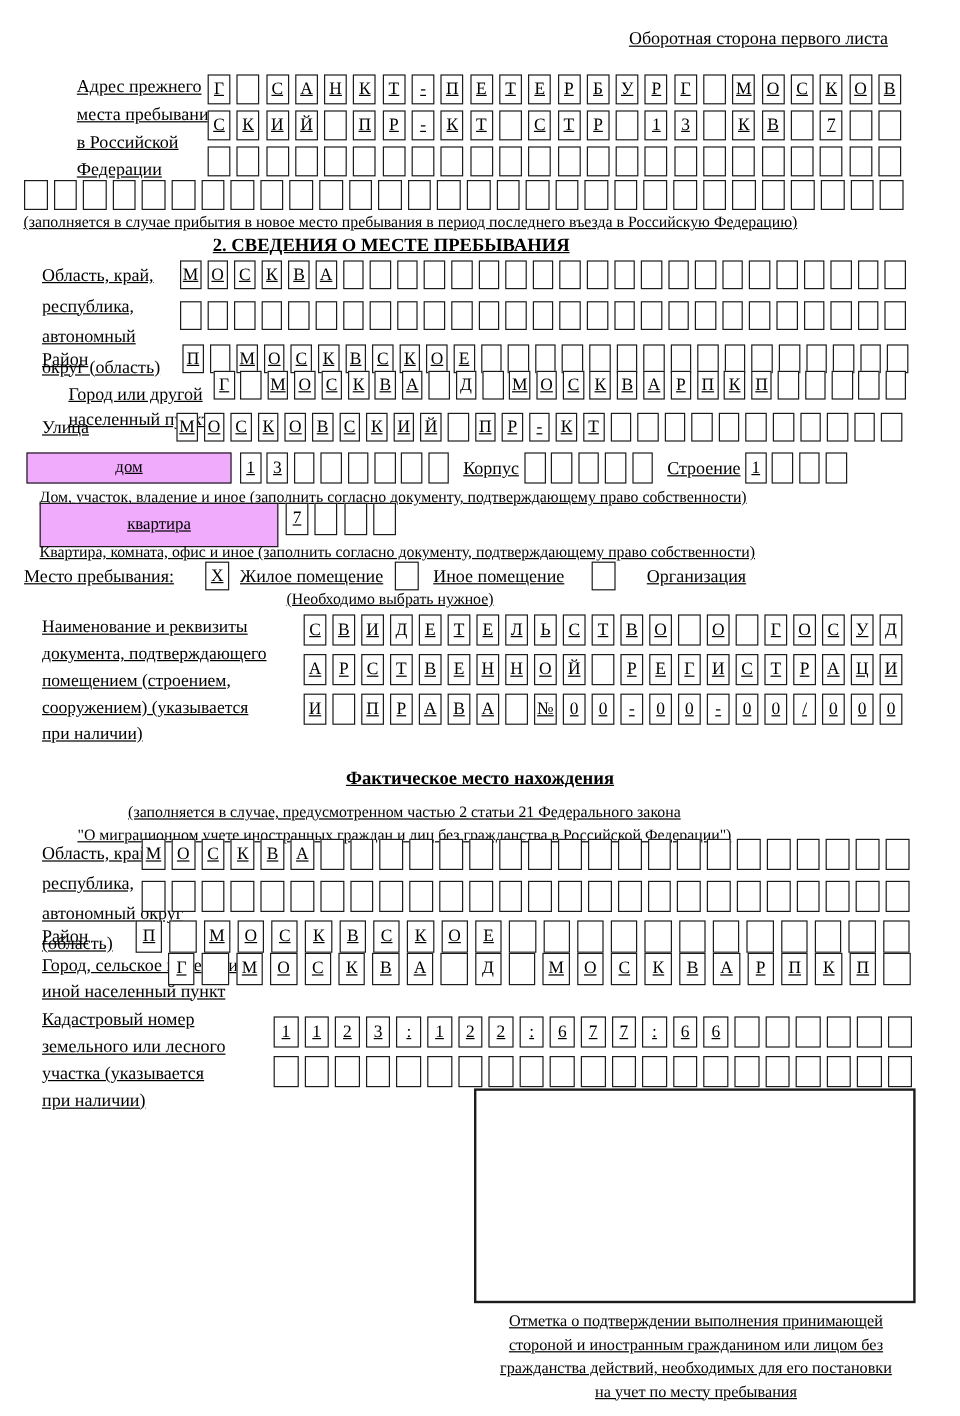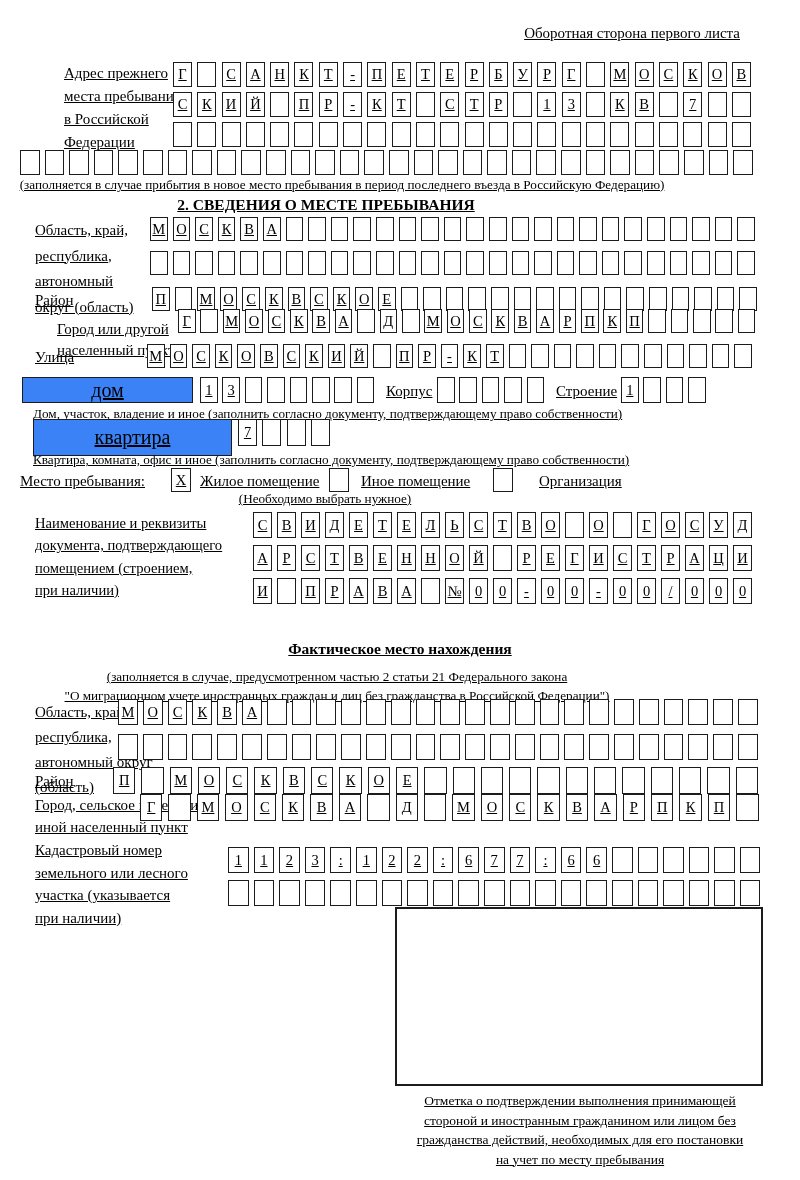--- a/index.html
+++ b/index.html
@@ -13,21 +13,21 @@
     margin-right:var(--g,5px);
     border:1.8px solid #1c1c1c;
     display:flex;align-items:center;justify-content:center;
     font-size:14.5px;line-height:1;flex:0 0 auto;background:#fff;
   }
   .lbl{font-size:15px;line-height:23px;}
   .cap{font-size:13.2px;}
   .center{text-align:center;}
   .right{text-align:right;}
   .title{font-weight:bold;font-size:15.5px;}
-  .widebox{box-sizing:border-box;border:1.8px solid #1c1c1c;display:flex;align-items:center;justify-content:center;font-size:20px;background:#3b82f6;}
+  .widebox{box-sizing:border-box;border:1.8px solid #1c1c1c;display:flex;align-items:center;justify-content:center;font-size:14px;background:#f0abfc;}
   .bigbox{box-sizing:border-box;border:2px solid #1c1c1c;background:#fff;}
 </style>
 </head>
 <body>
 
 <div class="page">
 
   <div class="abs lbl right" style="left:400px;top:22px;width:340px;">Оборотная сторона первого листа</div>
 
   <div class="abs lbl" style="left:35px;top:62px;line-height:23px;margin-left:29px;">
@@ -353,20 +353,21 @@
   <span class="abs cell" style="left:329px;top:468px;--w:20px;--h:24px;"></span>
   <div class="abs lbl" style="left:361px;top:470px;">Иное помещение</div>
   <span class="abs cell" style="left:493px;top:468px;--w:20px;--h:24px;"></span>
   <div class="abs lbl" style="left:539px;top:470px;">Организация</div>
   <div class="abs cap center" style="left:175px;top:491px;width:300px;">(Необходимо выбрать нужное)</div>
 
   <div class="abs" style="left:35px;top:512px;font-size:14.6px;line-height:22.3px;">
       <div>Наименование и реквизиты</div>
       <div>документа, подтверждающего</div>
       <div>помещением (строением,</div>
+      <div>сооружением) (указывается</div>
       <div>при наличии)</div>
     </div>
   <div class="abs cellrow" style="left:253px;top:512px;--w:19px;--g:5px;--h:26px;">
       <span class="cell">С</span>
       <span class="cell">В</span>
       <span class="cell">И</span>
       <span class="cell">Д</span>
       <span class="cell">Е</span>
       <span class="cell">Т</span>
       <span class="cell">Е</span>

